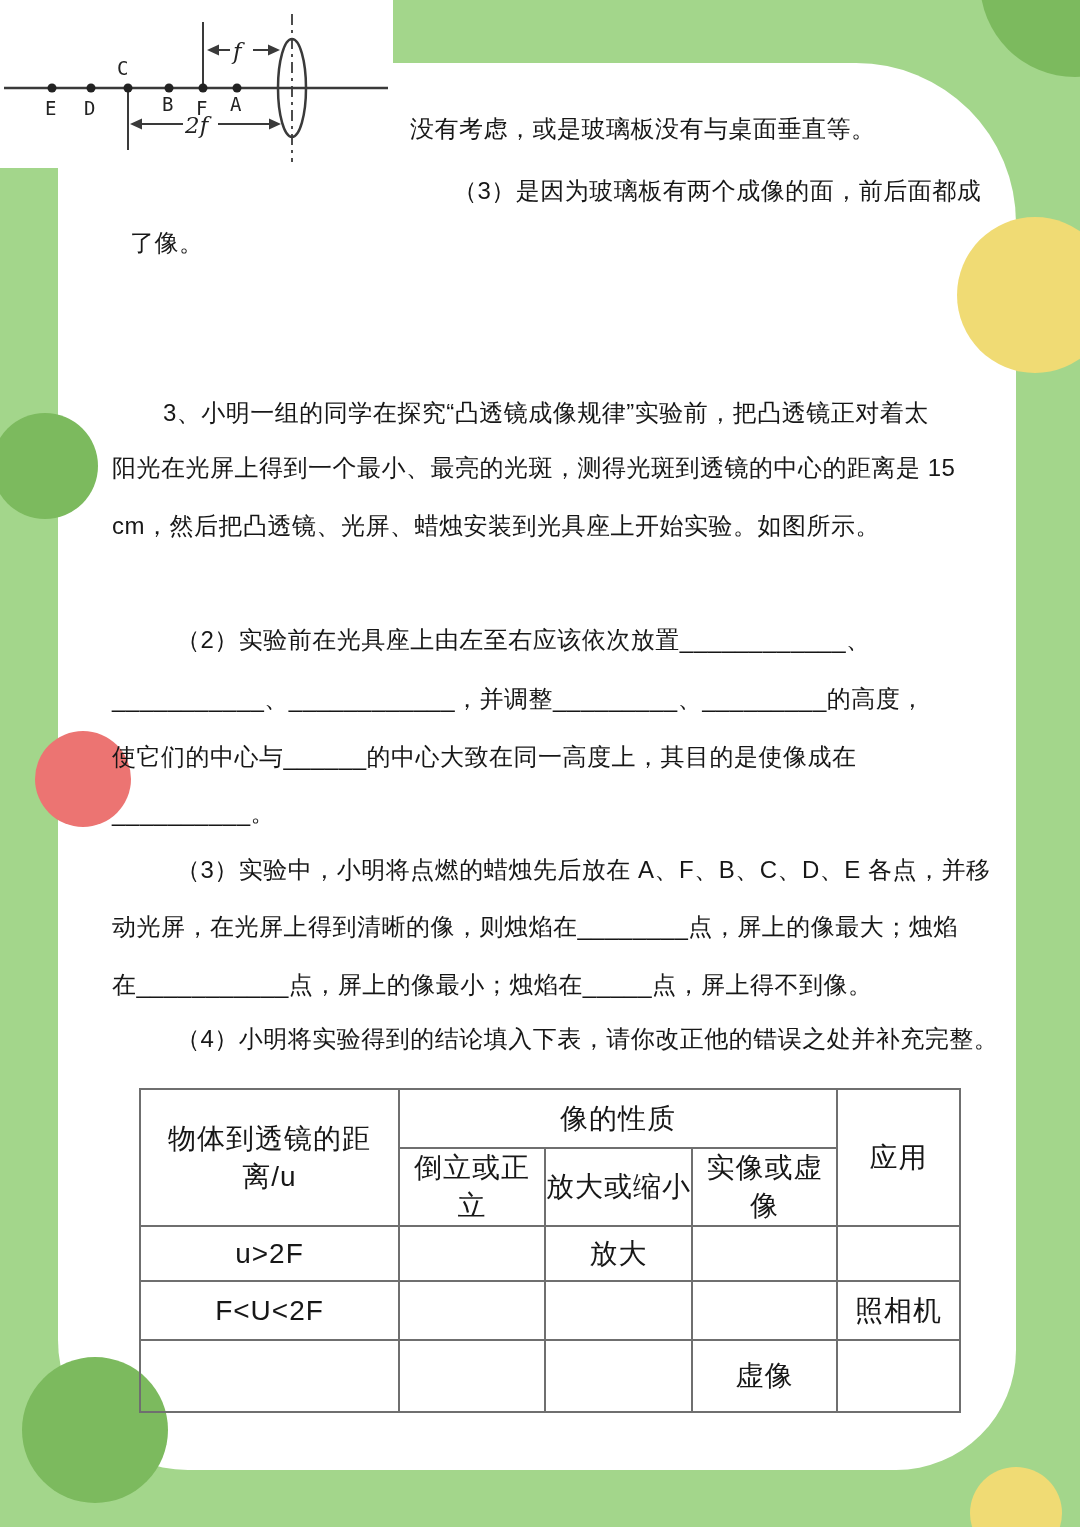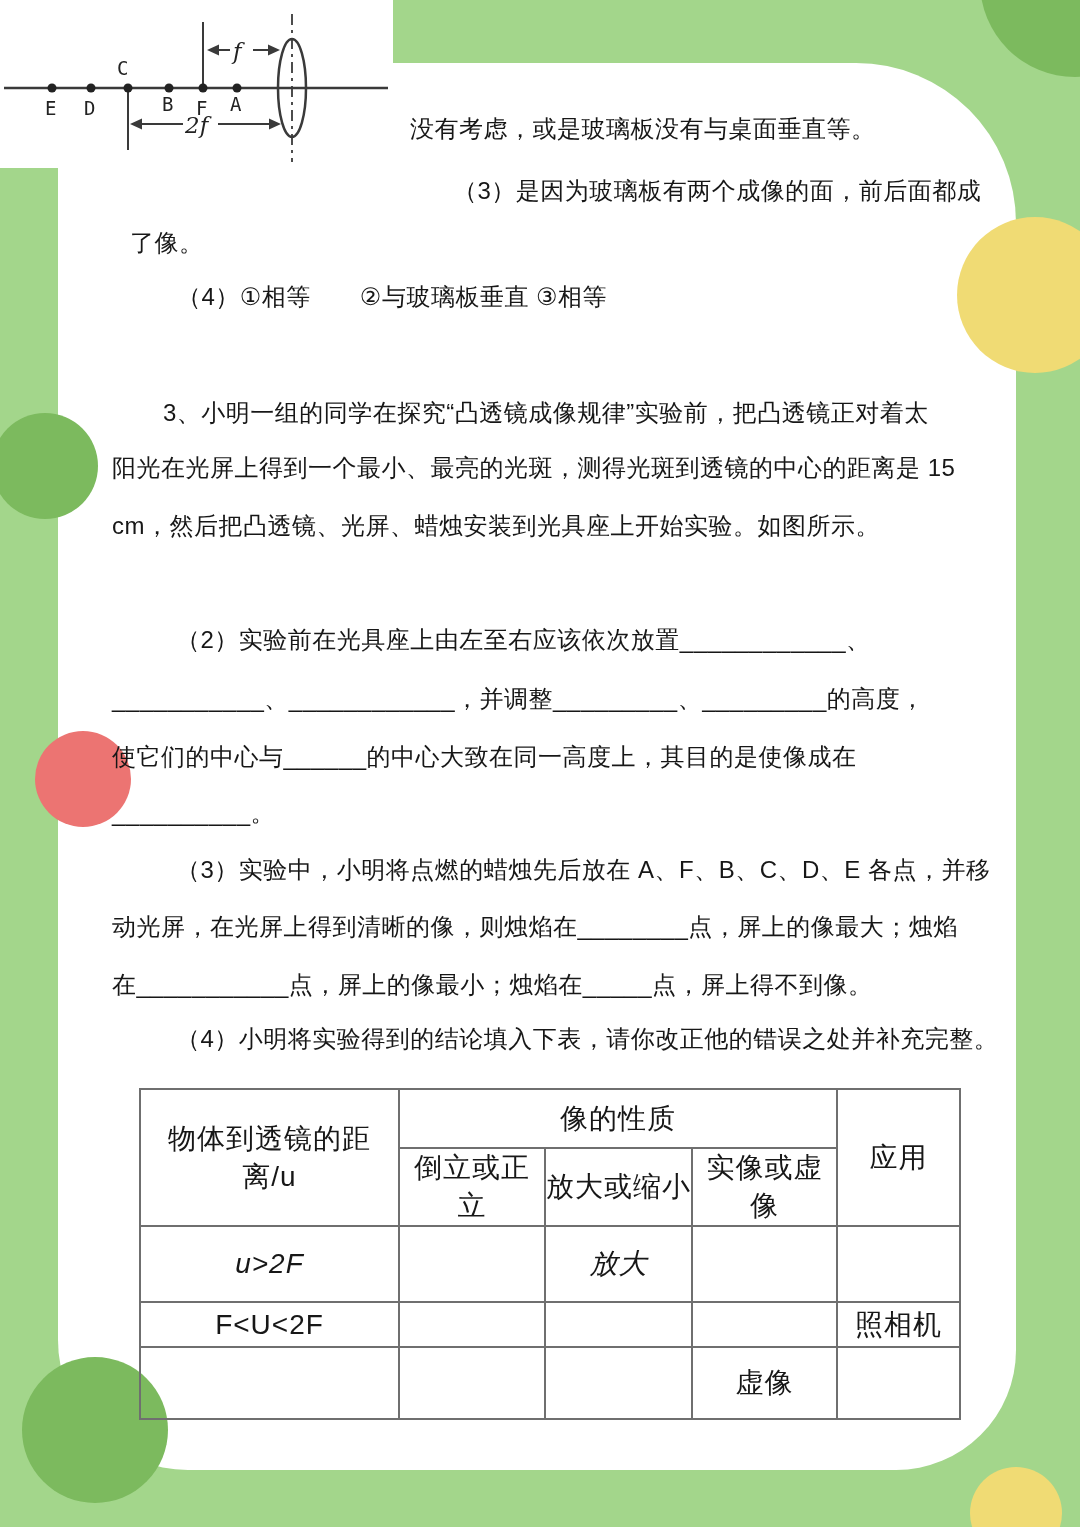--- a/index.html
+++ b/index.html
@@ -37,21 +37,21 @@
   table.results{
     position:absolute;left:139px;top:1088px;width:820px;z-index:5;
     border-collapse:collapse;table-layout:fixed;
     font-size:28px;color:var(--text);
   }
   table.results td{
     border:2px solid var(--table-border);
     text-align:center;vertical-align:middle;
     padding:0;font-weight:normal;letter-spacing:1px;
   }
-  .rh1{height:59px;} .rh2{height:58px;} .rh3{height:76px;font-style:italic;} .rh4{height:45px;} .rh5{height:72px;}
+  .rh1{height:59px;} .rh2{height:58px;} .rh3{height:55px;} .rh4{height:59px;} .rh5{height:72px;}
   svg text{fill:#222;}
   .dlabel{font-family:"DejaVu Sans Mono",monospace;font-size:19px;}
   .flabel{font-family:"DejaVu Serif",serif;font-style:italic;font-size:23px;}
 </style>
 </head>
 <body>
 
 <div class="page">
 
   <div class="panel"></div>
@@ -98,21 +98,20 @@
       <line x1="218" y1="124" x2="272" y2="124" stroke="#3a3a3a" stroke-width="2"></line>
       <polygon points="130,124 142,118.5 142,129.5" fill="#3a3a3a"></polygon>
       <polygon points="281,124 269,118.5 269,129.5" fill="#3a3a3a"></polygon>
       <text x="185" y="133" class="flabel">2f</text>
     </svg>
   </div>
 
   <div class="t" style="left:410px;top:112px;">没有考虑，或是玻璃板没有与桌面垂直等。</div>
   <div class="t" style="left:453px;top:174px;">（3）是因为玻璃板有两个成像的面，前后面都成</div>
   <div class="t" style="left:130px;top:226px;">了像。</div>
-  <div class="t" style="left:177px;top:280px;">（4）①相等　　②与玻璃板垂直 ③相等</div>
   <div class="t" style="left:163px;top:396px;">3、小明一组的同学在探究“凸透镜成像规律”实验前，把凸透镜正对着太</div>
   <div class="t" style="left:112px;top:451px;">阳光在光屏上得到一个最小、最亮的光斑，测得光斑到透镜的中心的距离是 15</div>
   <div class="t" style="left:112px;top:509px;">cm，然后把凸透镜、光屏、蜡烛安装到光具座上开始实验。如图所示。</div>
   <div class="t" style="left:176px;top:623px;">（2）实验前在光具座上由左至右应该依次放置____________、</div>
   <div class="t" style="left:112px;top:682px;">___________、____________，并调整_________、_________的高度，</div>
   <div class="t" style="left:112px;top:740px;">使它们的中心与______的中心大致在同一高度上，其目的是使像成在</div>
   <div class="t" style="left:112px;top:796px;">__________。</div>
   <div class="t" style="left:176px;top:853px;">（3）实验中，小明将点燃的蜡烛先后放在 A、F、B、C、D、E 各点，并移</div>
   <div class="t" style="left:112px;top:910px;">动光屏，在光屏上得到清晰的像，则烛焰在________点，屏上的像最大；烛焰</div>
   <div class="t" style="left:112px;top:968px;">在___________点，屏上的像最小；烛焰在_____点，屏上得不到像。</div>

